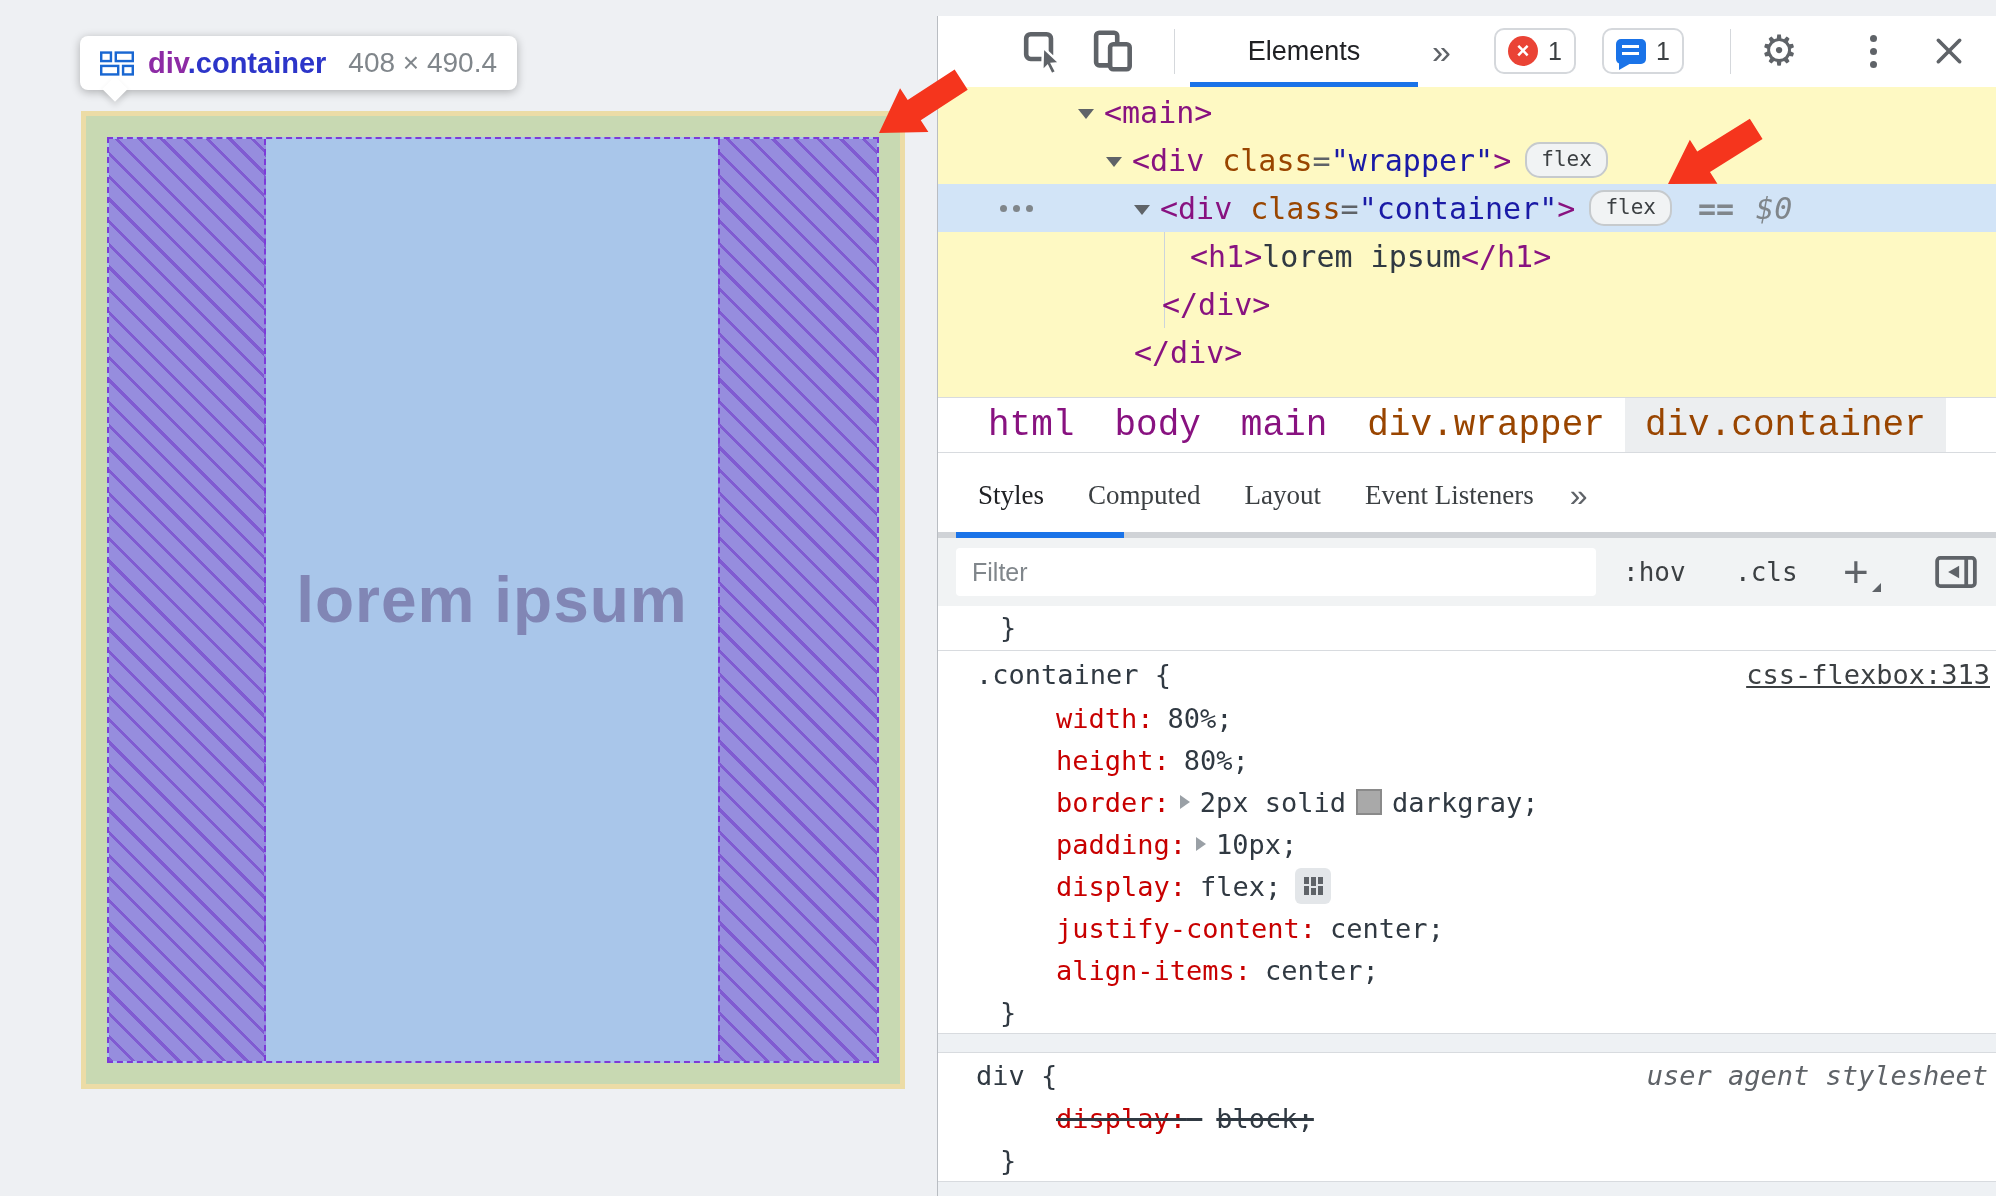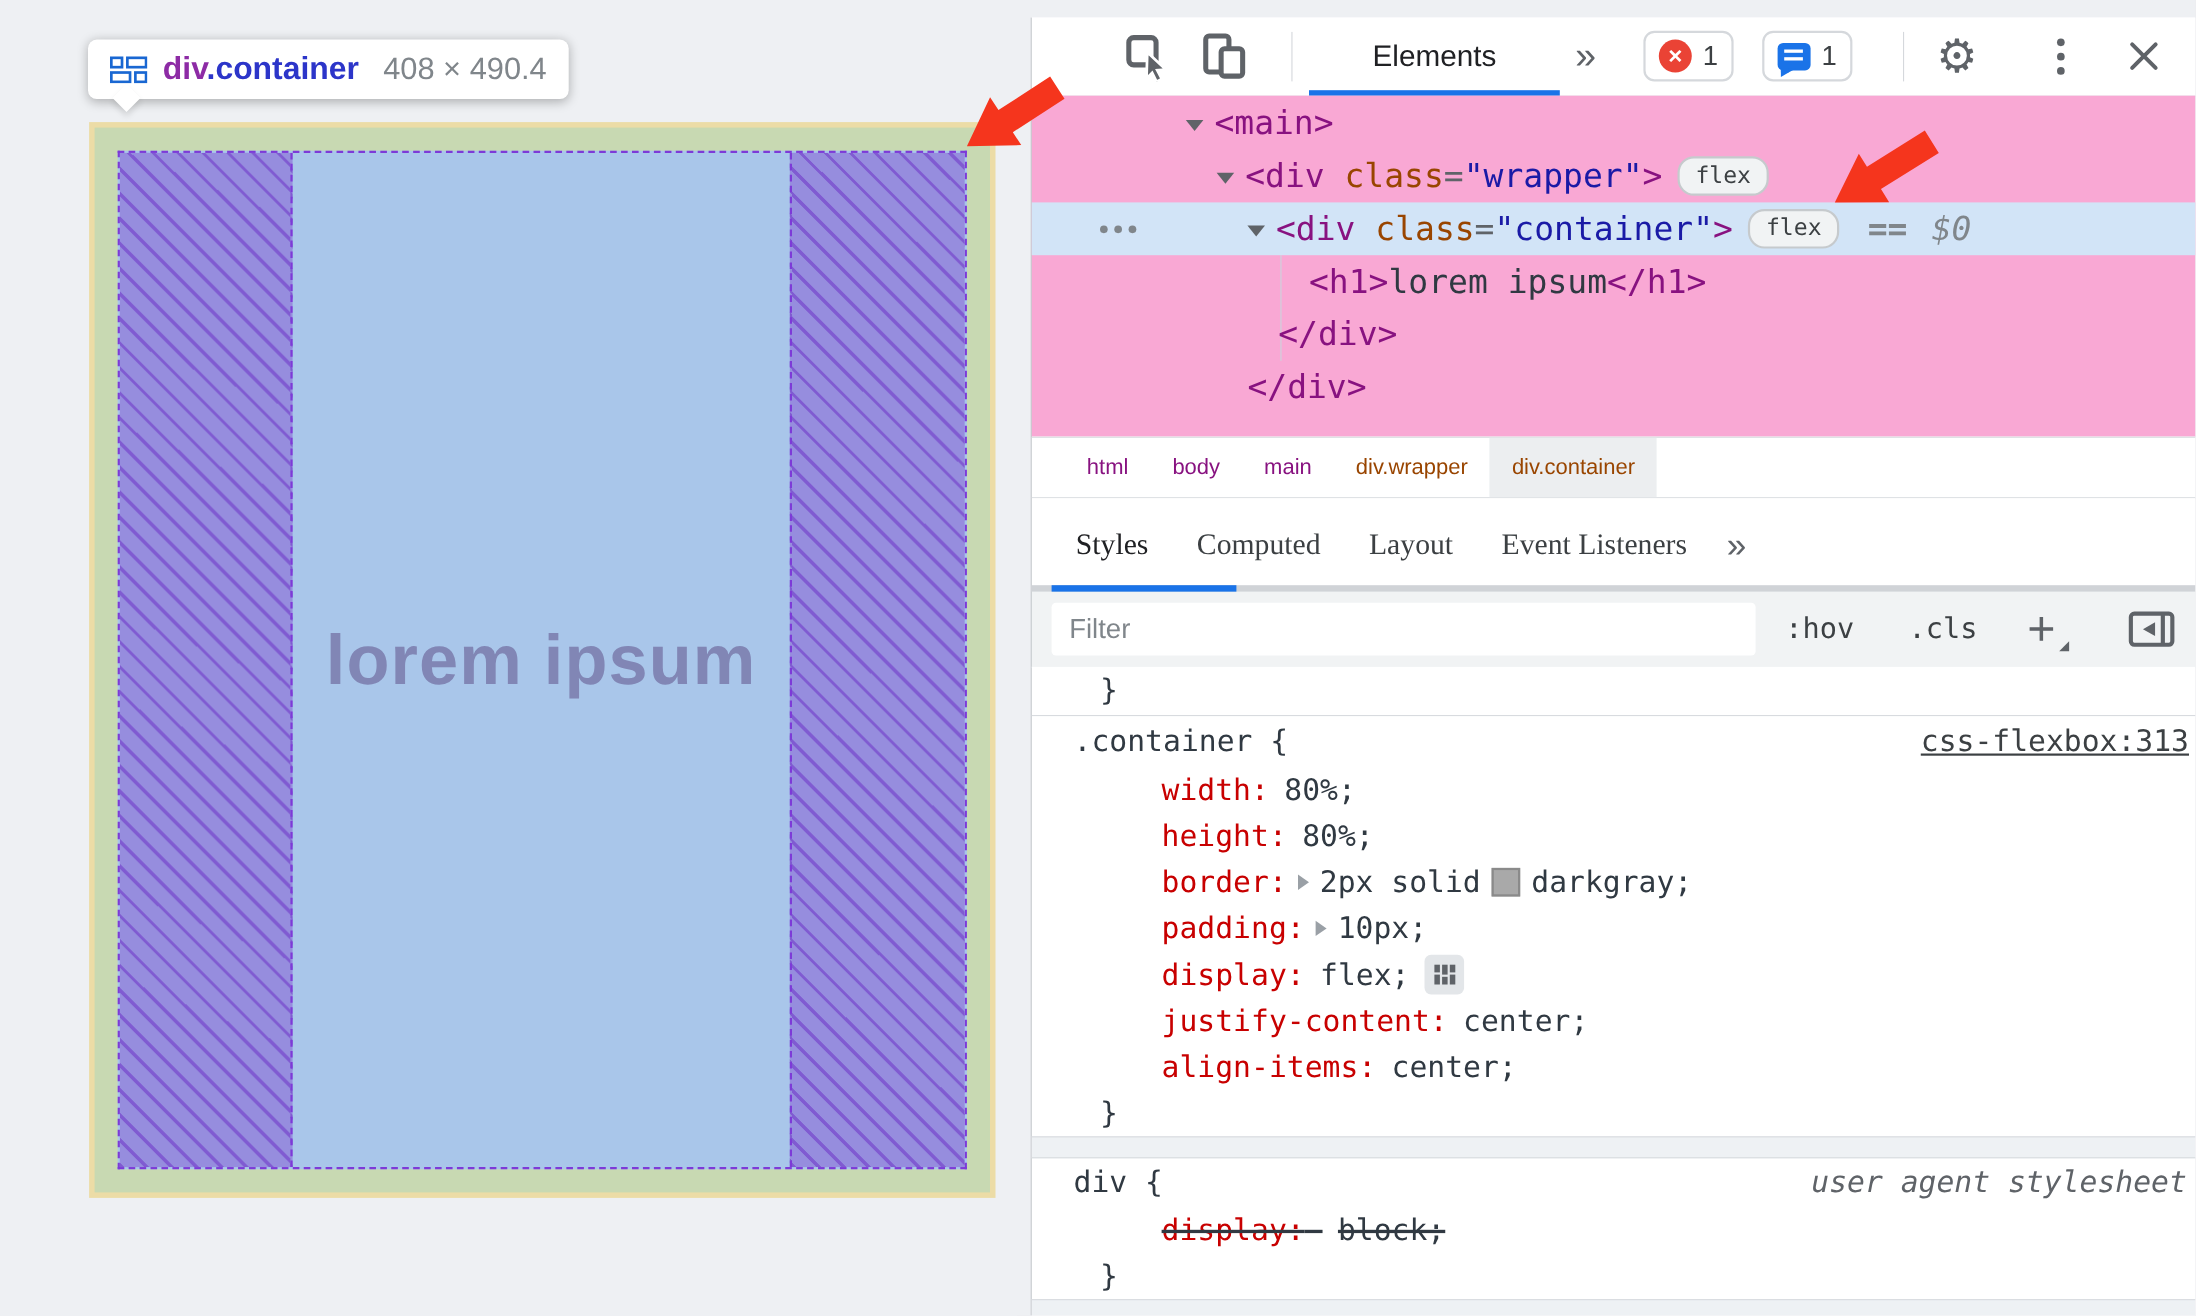--- a/index.html
+++ b/index.html
@@ -48,42 +48,42 @@
   .iss-bubble{position:relative;width:30px;height:25px;border-radius:5px;background:#1a73e8;}
   .iss-bubble:before{content:"";position:absolute;left:6px;top:6px;width:17px;height:3px;background:#fff;
                      box-shadow:0 7px 0 #fff;}
   .iss-bubble:after{content:"";position:absolute;left:3px;bottom:-6px;border:7px solid transparent;
                     border-top-color:#1a73e8;border-left-color:#1a73e8;border-width:4px 7px;}
   .kebab{display:flex;flex-direction:column;gap:6px;}
   .kebab i{width:7px;height:7px;border-radius:50%;background:#5f6368;}
   .gear-glyph{font-size:42px;color:#5f6368;line-height:1;font-family:"DejaVu Sans",sans-serif;}
 
   
-  .tree{position:absolute;left:0;top:71px;right:0;height:310px;background:#f9a8d4;text-align:center;}
+  .tree{position:absolute;left:0;top:71px;right:0;height:310px;background:#fef9c3;text-align:center;}
   .trow{position:absolute;left:0;right:0;height:48px;display:flex;align-items:center;
         font-size:30px;white-space:nowrap;}
   .trow.sel{background:#d2e4f7;}
   .tri{display:inline-block;width:0;height:0;border-top:10px solid #5f6368;border-left:8px solid transparent;
        border-right:8px solid transparent;margin-right:10px;position:relative;top:2px;flex:0 0 auto;}
   .tag{color:#881280;}
   .attr{color:#994500;}
   .punct{color:#5f6368;}
   .aval{color:#1a1aa6;}
   .ttext{color:#303942;}
   .badge{display:inline-block;margin-left:14px;padding:3px 14px;border:2px solid #c6cacd;border-radius:15px;
          background:#f1f3f4;color:#3c4043;font-size:21px;line-height:1.2;}
   .eq-mark{color:#80868b;font-weight:700;margin-left:26px;}
   .dollar{color:#80868b;font-style:italic;margin-left:22px;}
   .gutter-dots{position:absolute;left:62px;top:21px;display:flex;gap:6px;}
   .gutter-dots i{width:7px;height:7px;border-radius:50%;background:#80868b;}
   .guide{position:absolute;left:226px;top:145px;width:1px;height:96px;background:#ccd4dc;}
 
   
   .crumbs{position:absolute;left:0;top:381px;right:0;height:56px;background:#fff;border-top:1px solid #d8dbdf;
-          border-bottom:1px solid #d8dbdf;display:flex;align-items:stretch;padding-left:30px;font-size:20px;box-sizing:border-box;}
+          border-bottom:1px solid #d8dbdf;display:flex;align-items:stretch;padding-left:30px;font-size:36px;box-sizing:border-box;font-family:Liberation Mono, monospace;}
   .crumb{display:flex;align-items:center;padding:0 20px;color:#881280;}
   .crumb.classed{color:#994500;}
   .crumb.sel{background:#eceef0;}
 
   
   .stabs{position:absolute;left:0;top:437px;right:0;height:85px;background:#fff;display:flex;
          align-items:center;padding-left:18px;box-sizing:border-box;}
   .stab{padding:0 22px;font-size:27px;color:#3c4043;height:100%;display:flex;align-items:center;font-family:Liberation Serif, serif;}
   .stab.active{color:#202124;}
   .stabs-more{font-size:32px;color:#5f6368;padding:0 14px;}

